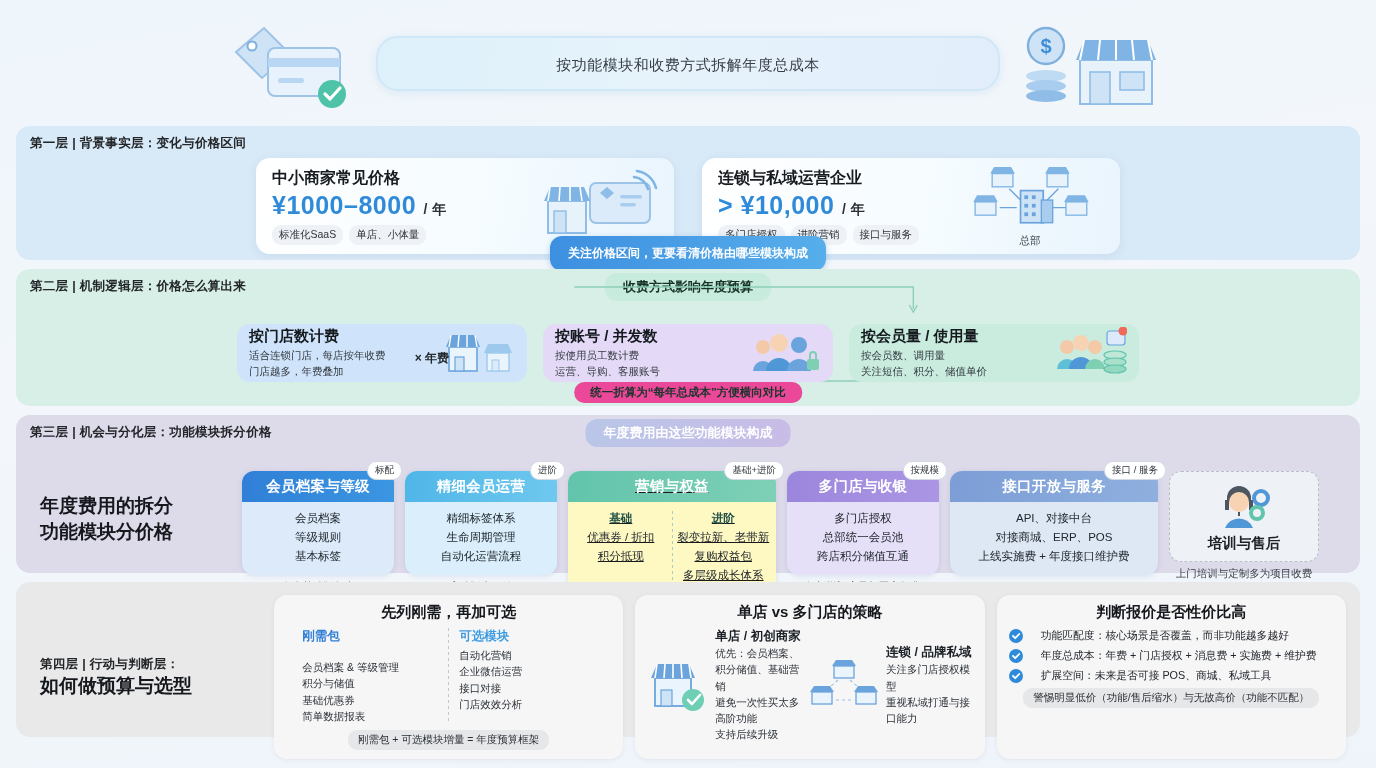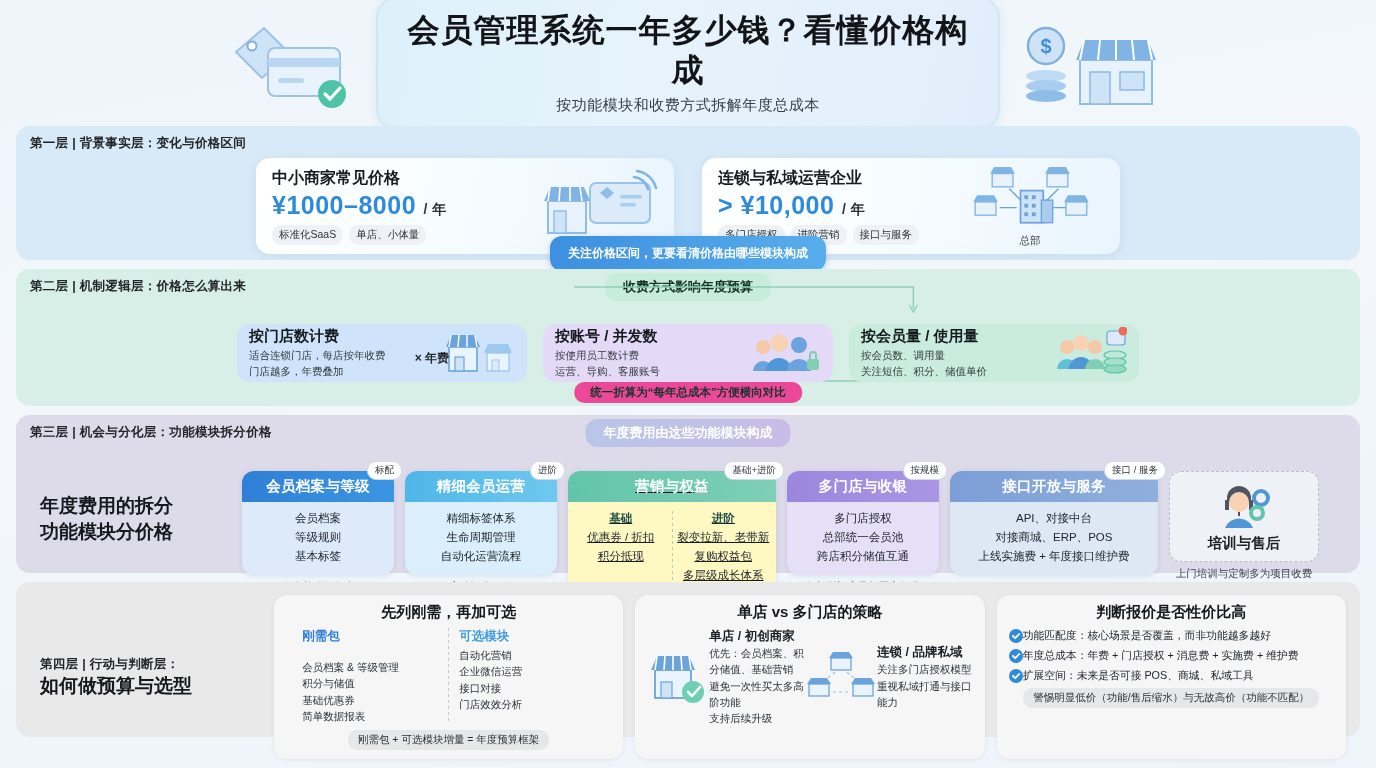--- a/index.html
+++ b/index.html
@@ -128,27 +128,27 @@
   .panel { flex: 1; background: #f6f6f7; border-radius: 13px; padding: 8px 12px 9px; box-shadow: 0 1px 4px rgba(120,125,135,.12); }
   .panel-title { text-align: center; font-size: 15px; font-weight: bold; color: #15181c; margin-bottom: 6px; }
   .p1-cols { display: flex; justify-content: center; gap: 10px; }
   .p1-col { width: 136px; }
   .p1-h-a { color: #2f7fd6; font-weight: bold; font-size: 12.5px; margin-bottom: 14px; }
   .p1-h-b { color: #3f9ce2; font-weight: bold; font-size: 12.5px; margin-bottom: 2px; }
   .p1-li { font-size: 10.5px; color: #2b3137; line-height: 1.55; }
   .p1-div { width: 1px; background: repeating-linear-gradient(#c3c7cd 0 3px, transparent 3px 6px); }
   .p1-foot { margin: 6px auto 0; background: #e6e7e9; border-radius: 9px; font-size: 10.5px;
     color: #2a2f35; padding: 3px 10px; width: fit-content; }
-  .p2-body { display: flex; align-items: center; }
+  .p2-body { display: flex; align-items: center; gap: 6px; }
   .p2-art { width: 62px; height: 54px; flex: none; }
   .p2-art2 { width: 72px; height: 54px; flex: none; }
   .p2-col { flex: 1; }
   .p2-h { font-size: 12.5px; font-weight: bold; color: #1b2026; }
   .p2-li { font-size: 10.5px; color: #2b3137; line-height: 1.55; }
-  .p3-li { display: flex; align-items: flex-end; gap: 0; font-size: 10.8px; color: #22272d; margin-bottom: 5px; }
+  .p3-li { display: flex; align-items: flex-end; gap: 18px; font-size: 10.8px; color: #22272d; margin-bottom: 5px; }
   .tick { width: 14px; height: 14px; flex: none; margin-top: 1px; }
   .p3-foot { margin: 4px auto 0; background: #e6e7e9; border-radius: 9px; font-size: 10.5px;
     color: #2a2f35; padding: 3px 10px; width: fit-content; }
 </style>
 </head>
 <body>
 
 <div class="page">
 
   <div class="header">
@@ -156,21 +156,20 @@
       <path d="M8 30 L36 6 L62 32 L34 56 Z" fill="#cfe3f6" stroke="#9dc3e6" stroke-width="2"></path>
       <circle cx="24" cy="24" r="4.5" fill="#fff" stroke="#7fb0dd" stroke-width="2"></circle>
       <rect x="40" y="26" width="72" height="48" rx="7" fill="#e7f2fc" stroke="#9dc3e6" stroke-width="2"></rect>
       <rect x="40" y="36" width="72" height="9" fill="#b9d7f2"></rect>
       <rect x="50" y="56" width="26" height="5" rx="2.5" fill="#b9d7f2"></rect>
       <circle cx="104" cy="72" r="14" fill="#4fc3a8"></circle>
       <path d="M97 72 l5 5 l10 -11" stroke="#fff" stroke-width="3.2" fill="none" stroke-linecap="round" stroke-linejoin="round"></path>
     </svg>
 
     <div class="title-box">
-      <div class="title-main">会员管理系统一年多少钱？看懂价格构成</div>
       <div class="title-sub">按功能模块和收费方式拆解年度总成本</div>
     </div>
 
     <svg class="header-art-right" viewBox="0 0 150 92">
       <circle cx="32" cy="26" r="18" fill="#cfe3f6" stroke="#7fb0dd" stroke-width="2.4"></circle>
       <text x="32" y="33" font-size="20" text-anchor="middle" fill="#3f8ed6" font-family="Liberation Sans, sans-serif" font-weight="bold">$</text>
       <ellipse cx="32" cy="56" rx="20" ry="6" fill="#bfdaf3"></ellipse>
       <ellipse cx="32" cy="66" rx="20" ry="6" fill="#a9cdee"></ellipse>
       <ellipse cx="32" cy="76" rx="20" ry="6" fill="#8fbde8"></ellipse>
       <rect x="66" y="40" width="72" height="44" fill="#e8f2fb" stroke="#8fbde8" stroke-width="2"></rect>

